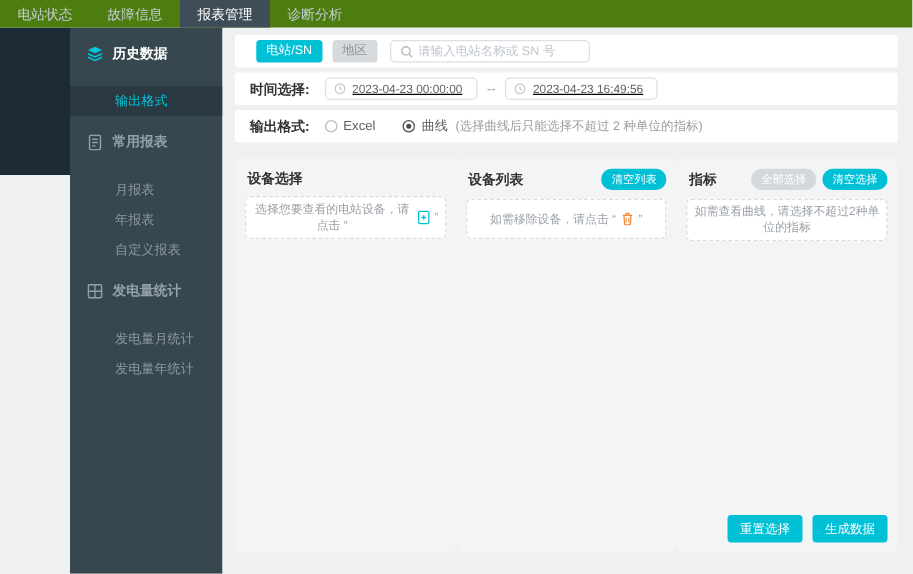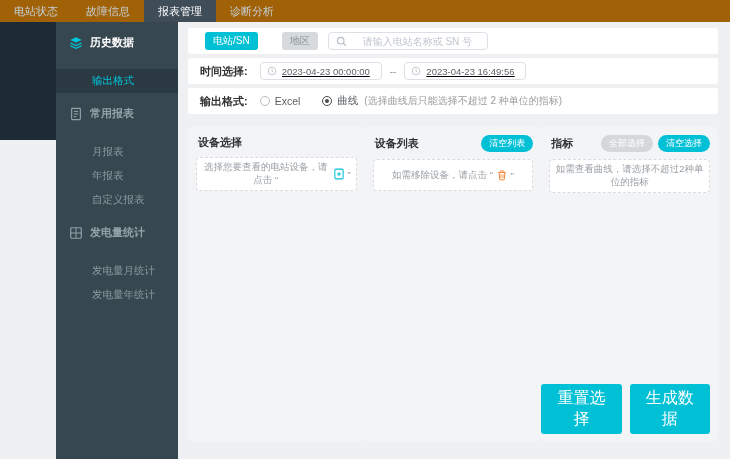--- a/index.html
+++ b/index.html
@@ -1,20 +1,20 @@
 <!DOCTYPE html>
 <html><head>
 <meta charset="utf-8">
 <style>
   * { margin:0; padding:0; box-sizing:border-box; }
   html,body { width:730px; height:459px; overflow:hidden; }
   body { position:relative; background:#eef0f1; font-family:"Liberation Sans","DejaVu Sans",sans-serif; }
 
   
-  .topnav { position:absolute; top:0; left:0; right:0; height:22px; background:#a16207; display:flex; z-index:5; }
+  .topnav { position:absolute; top:0; left:0; right:0; height:22px; background:#4d7c0f; display:flex; z-index:5; }
   .nav-item { color:#c3ced5; font-size:11px; padding:0 14px; display:flex; align-items:center; cursor:pointer; }
   .nav-item.active { background:#3e4d58; color:#ffffff; }
 
   
   .left-strip { position:absolute; top:22px; left:0; width:56px; height:118px; background:#1d2b36; }
   .sidebar { position:absolute; top:22px; left:56px; width:122px; bottom:0; background:#37474f; }
   .group-header { display:flex; align-items:center; gap:7px; padding:13px 0 19px 13px; font-size:11px; font-weight:bold; }
   .group-header.primary { color:#ffffff; }
   .group-header.muted { color:#93a1a8; }
   .side-item { font-size:10.5px; color:#8c98a0; padding:5px 0 5px 36px; cursor:pointer; }
@@ -23,22 +23,22 @@
 
   
   .main { position:absolute; top:22px; left:178px; right:0; bottom:0; background:#eef0f1; }
   .row-card { position:absolute; left:10px; right:12px; background:#ffffff; border-radius:2px; display:flex; align-items:center; padding:0 12px; }
   #row-filters { top:6px;  height:26px;padding-left:17px; }
   #row-time    { top:36px; height:26px; }
   #row-format  { top:66px; height:26px; }
 
   .tab-btn { height:18px; line-height:18px; padding:0 8px; border-radius:3px; font-size:10px; cursor:pointer; }
   .tab-btn.active   { background:#00c0d6; color:#fff; }
-  .tab-btn.inactive { background:#d6dadd; color:#879198; margin-left:24px;text-align:right; }
-  .search-box { margin-left:10px; width:160px; height:18px; border:1px solid #dcdfe6; border-radius:4px; display:flex; align-items:center; gap:16px; padding:0 7px; background:#fff; }
+  .tab-btn.inactive { background:#d6dadd; color:#879198; margin-left:8px;text-align:right; }
+  .search-box { margin-left:10px; width:160px; height:18px; border:1px solid #dcdfe6; border-radius:4px; display:flex; align-items:center; gap:4px; padding:0 7px; background:#fff; }
   .search-box input { border:none; outline:none; font-size:10px; color:#606266; width:100%; background:transparent; font-family:inherit; }
   .search-box input::placeholder { color:#bfc6cd; }
 
   .field-label { font-size:11px; font-weight:bold; color:#333; margin-right:12px; }
   .date-input { width:122px; height:18px; border:1px solid #dcdfe6; border-radius:4px; display:flex; align-items:center; gap:5px; padding:0 6px; background:#fff;text-decoration:underline; }
   .date-input input { border:none; outline:none; font-size:9.5px; color:#606266; width:100%; background:transparent; font-family:inherit; }
   .separator { margin:0 8px; color:#999; font-size:10px; }
 
   .radio-group { display:flex; align-items:center; margin-right:22px; cursor:pointer; }
   .radio { width:10px; height:10px; border-radius:50%; border:1px solid #b6bbc2; background:#fff; position:relative; flex:none; }
@@ -50,21 +50,21 @@
   
   .panels { position:absolute; top:104px; left:10px; right:12px; bottom:17px; display:flex; gap:0; }
   .panel { flex:1; background:#f3f4f6; border-radius:6px; position:relative; }
   .panel-header { display:flex; align-items:center; padding:9px 8px 7px 10px; }
   .panel-title { font-size:11px; font-weight:bold; color:#303133; flex:1; }
   .pill { font-size:9px; color:#fff; border-radius:9px; padding:2px 8px; margin-left:5px; cursor:pointer; white-space:nowrap; }
   .pill.cyan { background:#00c0d6; }
   .pill.gray { background:#d4d8da; }
   .drop-zone { margin:0 8px; background:#fff; border:1px dashed #d8dade; border-radius:4px; min-height:32px; display:flex; align-items:center; justify-content:center; font-size:9.5px; color:#9aa0a6; gap:3px; padding:3px 5px; text-align:center; cursor:pointer; }
   .panel-actions { position:absolute; right:8px; bottom:8px; display:flex; gap:8px; }
-  .action-btn { background:#00c0d6; color:#fff; font-size:16px; padding:4px 10px; border-radius:3px; border:none; cursor:pointer; font-family:Liberation Sans, sans-serif; }
+  .action-btn { background:#00c0d6; color:#fff; font-size:10px; padding:4px 10px; border-radius:3px; border:none; cursor:pointer; font-family:Liberation Sans, sans-serif; }
   .icon { display:inline-flex; vertical-align:middle; }
 </style>
 </head>
 <body>
 
 <div class="topnav">
   <div class="nav-item">电站状态</div>
   <div class="nav-item">故障信息</div>
   <div class="nav-item active">报表管理</div>
   <div class="nav-item">诊断分析</div>

